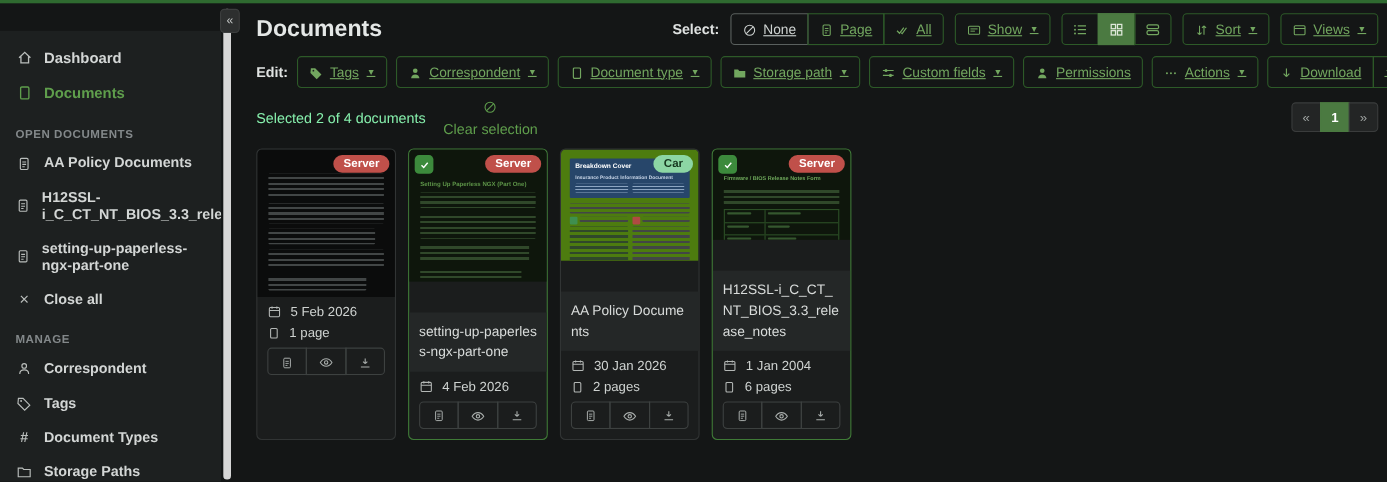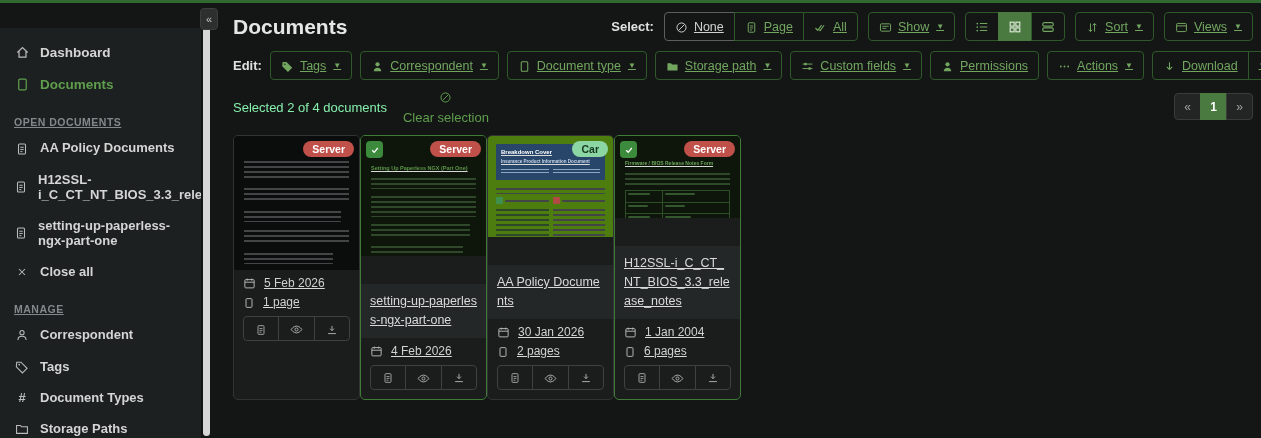--- a/index.html
+++ b/index.html
@@ -13,21 +13,21 @@
 
   
   .top-strip { position:absolute; top:0; left:0; right:0; height:3px; background:#2f6a30; }
 
   
   .sidebar { position:absolute; top:3px; left:0; bottom:0; width:201px; background:#1d2020; padding:8px 6px 0 14px; overflow:hidden;margin-top:25px; }
   .side-item { display:flex; align-items:center; gap:10px; padding:8px 0; font-size:13.5px; font-weight:600; color:#d3d6d5; cursor:pointer; }
   .side-item .gi { width:16px; text-align:center; color:#b9bdbb; font-size:13px; }
   .side-item.active { color:#5f9e4c; }
   .side-item.active .gi { color:#5f9e4c; }
-  .side-heading { margin:16px 0 4px; font-size:10.5px; font-weight:700; letter-spacing:.5px; color:#83888a;text-decoration:underline; }
+  .side-heading { margin:16px 0 4px; font-size:10.5px; font-weight:700; letter-spacing:.5px; color:#83888a; }
   .side-sub { font-size:13px; }
 
   .side-scrollbar { position:absolute; left:203px; top:8px; width:7px; height:428px; background:#d6d6d6; border-radius:4px; }
   .collapse-btn { position:absolute; left:200px; top:8px; width:18px; height:22px; background:#2d2f2f; border:1px solid #3c3e3e;
     border-radius:4px; color:#c4c7c6; font-size:11px; display:flex; align-items:center; justify-content:center; z-index:6; cursor:pointer; }
 
   
   .content { position:absolute; left:214px; top:3px; right:0; bottom:0; padding:9px 8px 0 19px; }
 
   .header-row { display:flex; justify-content:space-between; align-items:center; }
@@ -53,21 +53,21 @@
   .status-text { font-size:13px; color:#86efac; }
   .link-clear { display:inline-flex; align-items:center; gap:6px; font-size:13px; color:#5f9e4c; cursor:pointer;flex-direction:column; }
   .pagination { position:absolute; right:0; top:0; display:inline-flex; }
   .page-btn { min-width:27px; height:27px; display:inline-flex; align-items:center; justify-content:center;
     background:#232525; border:1px solid #3a3c3c; color:#9ea3a1; font-size:12px; cursor:pointer; margin-left:-1px; }
   .page-btn:first-child { border-radius:4px 0 0 4px; margin-left:0; }
   .page-btn:last-child { border-radius:0 4px 4px 0; }
   .page-btn.current { background:#4b7a41; border-color:#4b7a41; color:#fff; font-weight:600; }
 
   
-  .cards { margin-top:14px; display:flex; gap:0;text-decoration:underline; }
+  .cards { margin-top:14px; display:flex; gap:11px; }
   .card { width:127px; height:265px; background:#1b1d1d; border:1px solid #313434; border-radius:5px; overflow:hidden; display:flex; flex-direction:column; }
   .card.selected { border-color:#3f7a37; }
   .thumb { position:relative; height:134px; background:#0b0c0c; padding:10px 10px 6px; overflow:hidden; cursor:pointer; }
   .thumb.tint { background:#0d150b; background:#0e160c; }
   .badge { position:absolute; top:5px; right:5px; padding:2px 9px; border-radius:10px; font-size:10.5px; font-weight:700; z-index:2; }
   .badge.server { background:#c0504a; color:#fff; }
   .badge.car { background:#8cd6a4; color:#16381f; }
   .sel-check { position:absolute; top:5px; left:5px; width:17px; height:17px; background:#3c8a3c; border-radius:4px;
     color:#fff; font-size:10px; display:flex; align-items:center; justify-content:center; z-index:2; cursor:pointer; }
   .tl { border-radius:1px; }

